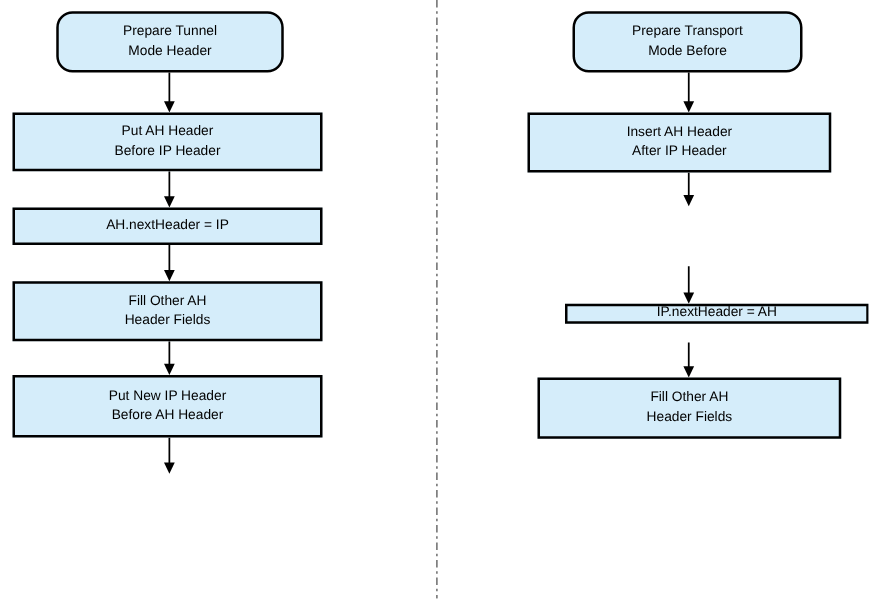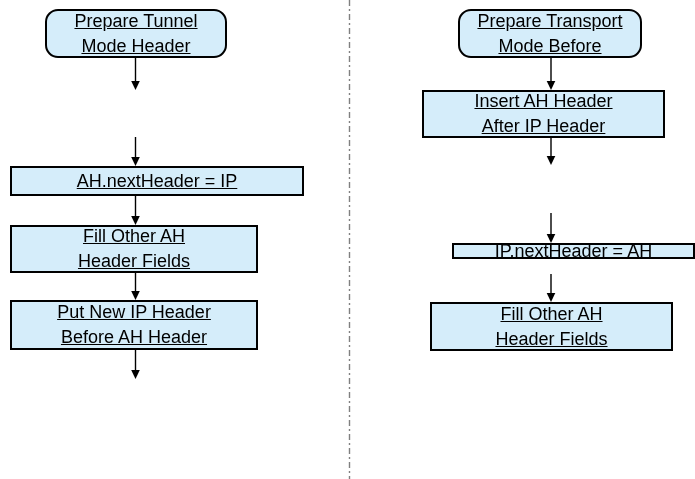--- a/index.html
+++ b/index.html
@@ -21,24 +21,23 @@
   .node{
     position:absolute;
     box-sizing:border-box;
     border:2px solid var(--border);
     background:var(--fill);
     display:flex;
     align-items:center;
     justify-content:center;
     text-align:center;
     white-space:pre-line;
-    font-size:18px;
+    font-size:11px;
     line-height:1.38;
     color:#000;
-    text-decoration:underline;
   }
   .rounded{border-radius:13px;}
   .arrow-line{stroke:var(--arrow);stroke-width:1.4;}
   .arrow-head{fill:var(--arrow);stroke:none;}
   .divider-line{stroke:var(--divider);stroke-width:1.4;stroke-dasharray:6 3 2 3;}
 </style>
 </head>
 <body>
 
 <div class="canvas">
@@ -80,21 +79,23 @@
       <polygon class="arrow-head" points="551,243 546.7,234 555.3,234"></polygon>
     </g>
     <g>
       <line class="arrow-line" x1="551" y1="274" x2="551" y2="294"></line>
       <polygon class="arrow-head" points="551,302 546.7,293 555.3,293"></polygon>
     </g>
   </svg>
 
   <div class="node rounded" style="left:45px;top:9px;width:182px;height:49px">Prepare Tunnel
 Mode Header</div>
-  <div class="node" style="left:10px;top:166px;width:294px;height:30px">AH.nextHeader = IP</div>
+  <div class="node" style="left:10px;top:90px;width:248px;height:47px">Put AH Header
+Before IP Header</div>
+  <div class="node" style="left:10px;top:166px;width:248px;height:30px">AH.nextHeader = IP</div>
   <div class="node" style="left:10px;top:225px;width:248px;height:48px">Fill Other AH
 Header Fields</div>
   <div class="node" style="left:10px;top:300px;width:248px;height:50px">Put New IP Header
 Before AH Header</div>
 
   <div class="node rounded" style="left:458px;top:9px;width:184px;height:49px">Prepare Transport
 Mode Before</div>
   <div class="node" style="left:422px;top:90px;width:243px;height:48px">Insert AH Header
 After IP Header</div>
   <div class="node" style="left:452px;top:243px;width:243px;height:16px">IP.nextHeader = AH</div>

